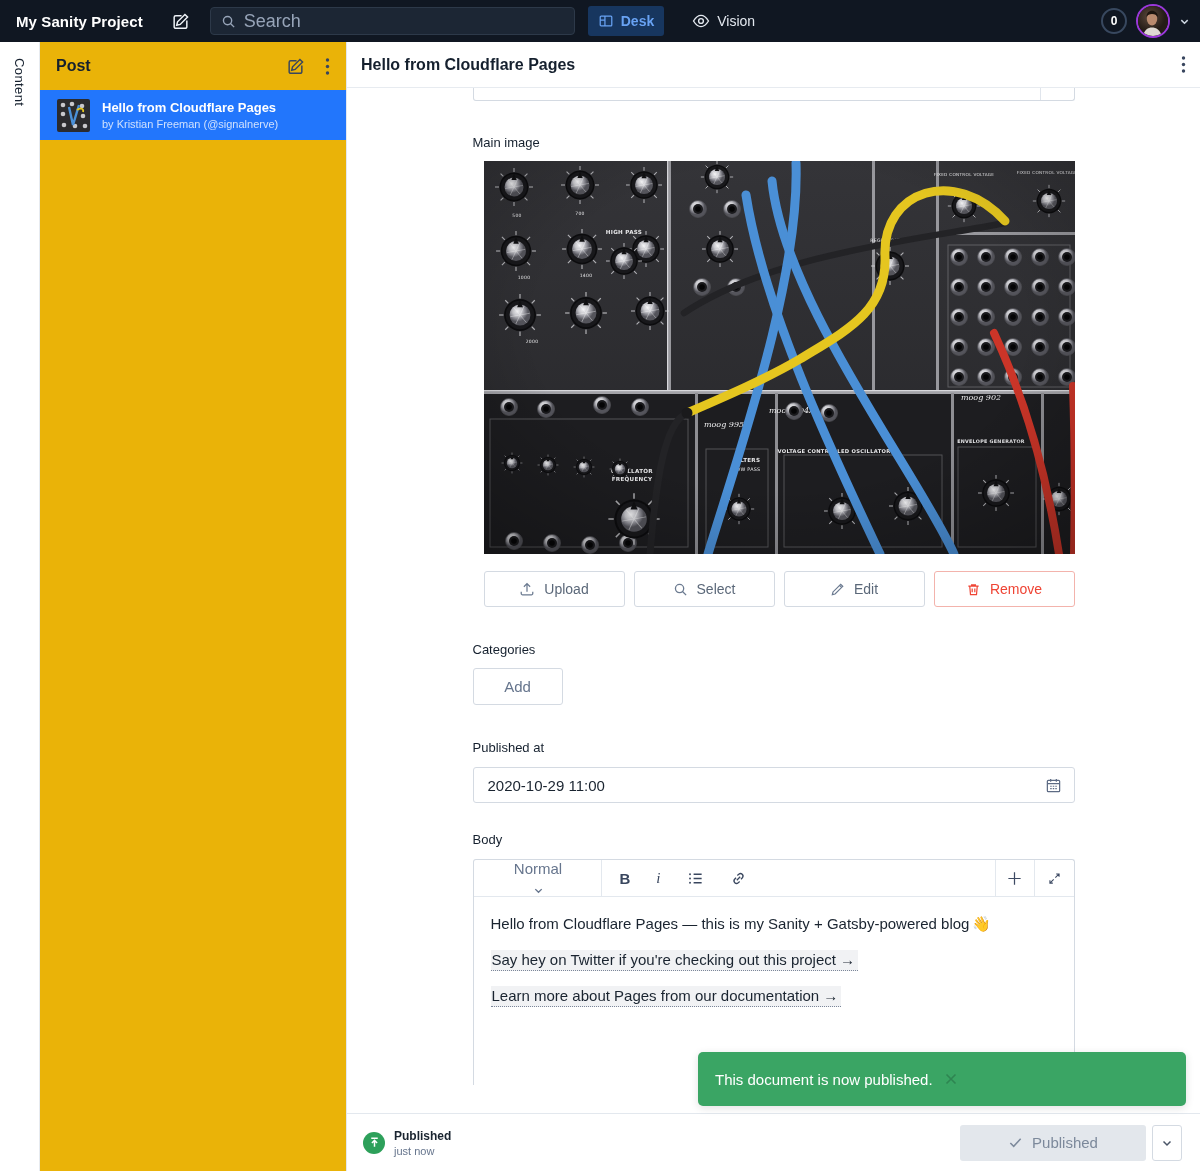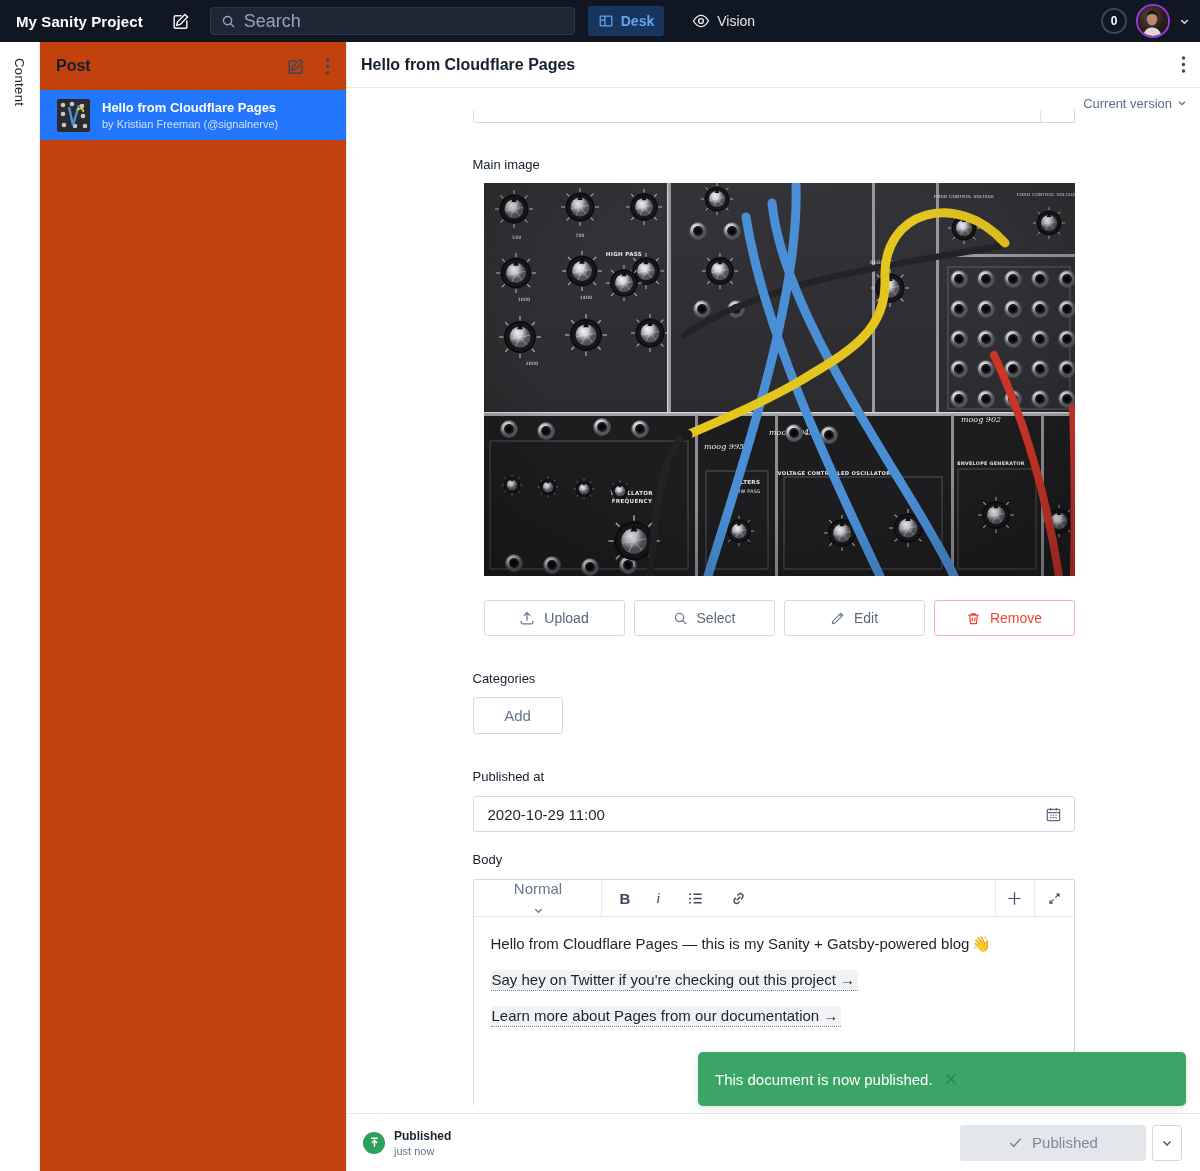--- a/index.html
+++ b/index.html
@@ -20,21 +20,21 @@
   .nav-right { margin-left:auto; display:flex; align-items:center; gap:9px; }
   .presence-badge { width:26px; height:26px; border:2px solid #38485f; border-radius:50%; color:#fff; font-size:12px; font-weight:700; display:flex; align-items:center; justify-content:center; }
   .avatar-ring { width:34px; height:34px; border-radius:50%; border:2px solid #9a38da; overflow:hidden; cursor:pointer; }
   .nav-chevron { color:#cdd5e0; }
 
   
   .content-rail { position:absolute; top:42px; left:0; width:40px; bottom:0; background:#fff; border-right:1px solid #e7ebf0; z-index:10; }
   .content-rail .vlabel { writing-mode:vertical-rl; font-size:13px; color:#15202e; margin:16px auto 0; display:block; letter-spacing:.4px; }
 
   
-  .post-panel { position:absolute; top:42px; left:40px; width:307px; bottom:0; background:#c2410c; border-right:1px solid #e3e8ee; z-index:10; }
+  .post-panel { position:absolute; top:42px; left:40px; width:307px; bottom:0; background:#eab308; border-right:1px solid #e3e8ee; z-index:10; }
   .panel-head { height:48px; display:flex; align-items:center; padding:0 16px; }
   .panel-title { font-size:16px; font-weight:600; color:#15202e; }
   .panel-actions { margin-left:auto; display:flex; align-items:center; gap:20px; color:#39465e; }
   .panel-actions > * { cursor:pointer; }
   .list-item { height:50px; background:#2276fc; display:flex; align-items:center; padding:0 10px 0 17px; gap:12px; cursor:pointer; }
   .thumb { width:33px; height:33px; border-radius:2px; overflow:hidden; flex:none; }
   .li-title { color:#fff; font-size:13px; font-weight:600; line-height:15px; }
   .li-sub { color:#cfe0fd; font-size:11px; margin-top:3px; }
 
   
@@ -44,31 +44,31 @@
   .doc-head .kebab { margin-left:auto; color:#39465e; cursor:pointer; }
   .doc-scroll { position:absolute; top:46px; left:0; right:0; bottom:58px; overflow:hidden; }
   .version-row { position:relative; z-index:2; background:#fff; height:22px; display:flex; align-items:center; justify-content:flex-end; padding:8px 13px 0; gap:5px; color:#5d6e87; font-size:13px; cursor:pointer; }
   .doc-body { width:602px; margin:0 auto; position:relative; z-index:1; }
   .cut-field { height:30px; margin-top:-17px; border:1px solid #d4dae2; border-top:none; border-radius:0 0 3px 3px; position:relative; }
   .cut-field .seg { position:absolute; right:0; top:0; bottom:0; width:34px; border-left:1px solid #e0e5ec; }
   .field-label { font-size:13px; font-weight:400; color:#15202e; line-height:16px; }
   .lbl-mainimage { margin-top:34px; }
   .image-wrap { margin:10px 0 0 11px; width:591px; height:393px; }
   .img-buttons { margin:17px 0 0 11px; width:591px; display:grid; grid-template-columns:repeat(4,1fr); gap:9px; }
-  .btn { height:36px; border:1px solid #d4dae2; border-radius:3px; background:#fff; display:flex; align-items:center; justify-content:center; gap:9px; font-size:14px; color:#5b6activ; color:#5b6879; cursor:pointer; font-family:inherit;margin-top:7px; }
+  .btn { height:36px; border:1px solid #d4dae2; border-radius:3px; background:#fff; display:flex; align-items:center; justify-content:center; gap:9px; font-size:14px; color:#5b6activ; color:#5b6879; cursor:pointer; font-family:inherit; }
   .btn svg { color:#6b7a90; }
   .btn-danger { color:#ef4434; border-color:#f3b3ac; }
   .btn-danger svg { color:#ef4434; }
   .lbl-categories { margin-top:35px; }
   .btn-add { margin-top:10px; width:90px; height:37px; font-size:15px; color:#66758d; }
   .lbl-published { margin-top:35px; }
   .date-input { margin-top:11px; height:36px; border:1px solid #d4dae2; border-radius:3px; display:flex; align-items:center; padding:0 12px 0 14px; }
   .date-input span { font-size:15px; color:#1a2430; flex:1; }
   .date-input svg { color:#5d6b84; cursor:pointer; }
-  .lbl-body { margin-top:20px; }
+  .lbl-body { margin-top:29px; }
 
   
   .editor { margin-top:11px; height:226px; border:1px solid #d4dae2; border-bottom:none; border-radius:3px 3px 0 0; }
   .ed-toolbar { height:37px; border-bottom:1px solid #e3e8ee; display:flex; align-items:stretch; }
   .style-select { width:128px; border-right:1px solid #e3e8ee; display:flex; align-items:center; padding:0 12px 0 14px; color:#66758d; font-size:15px; cursor:pointer;flex-direction:column; }
   .style-select span { flex:1; }
   .fmt-group { display:flex; align-items:center; gap:26px; padding-left:18px; color:#39465e; flex:1; }
   .fmt { cursor:pointer; display:flex; align-items:center; }
   .fmt-b { font-weight:700; font-size:15px; }
   .fmt-i { font-style:italic; font-size:15px; font-family:"Liberation Serif",serif; }
@@ -217,26 +217,20 @@
     <span class="kebab">
       <svg width="5" height="19" viewBox="0 0 5 19" fill="currentColor">
           <circle cx="2.5" cy="3" r="1.7"></circle>
           <circle cx="2.5" cy="9.5" r="1.7"></circle>
           <circle cx="2.5" cy="16" r="1.7"></circle>
         </svg>
     </span>
   </div>
 
   <div class="doc-scroll">
-    <div class="version-row">
-      <span>Current version</span>
-      <svg width="10" height="10" viewBox="0 0 12 12" fill="none" stroke="currentColor" stroke-width="1.5">
-          <path d="M2.5 4.5L6 8l3.5-3.5"></path>
-        </svg>
-    </div>
 
     <div class="doc-body">
       <div class="cut-field">
           <span class="seg"></span>
         </div>
 
       <div class="field-label lbl-mainimage">Main image</div>
 
       <div class="image-wrap">
         <svg id="synth" width="591" height="393" viewBox="0 0 591 393">

